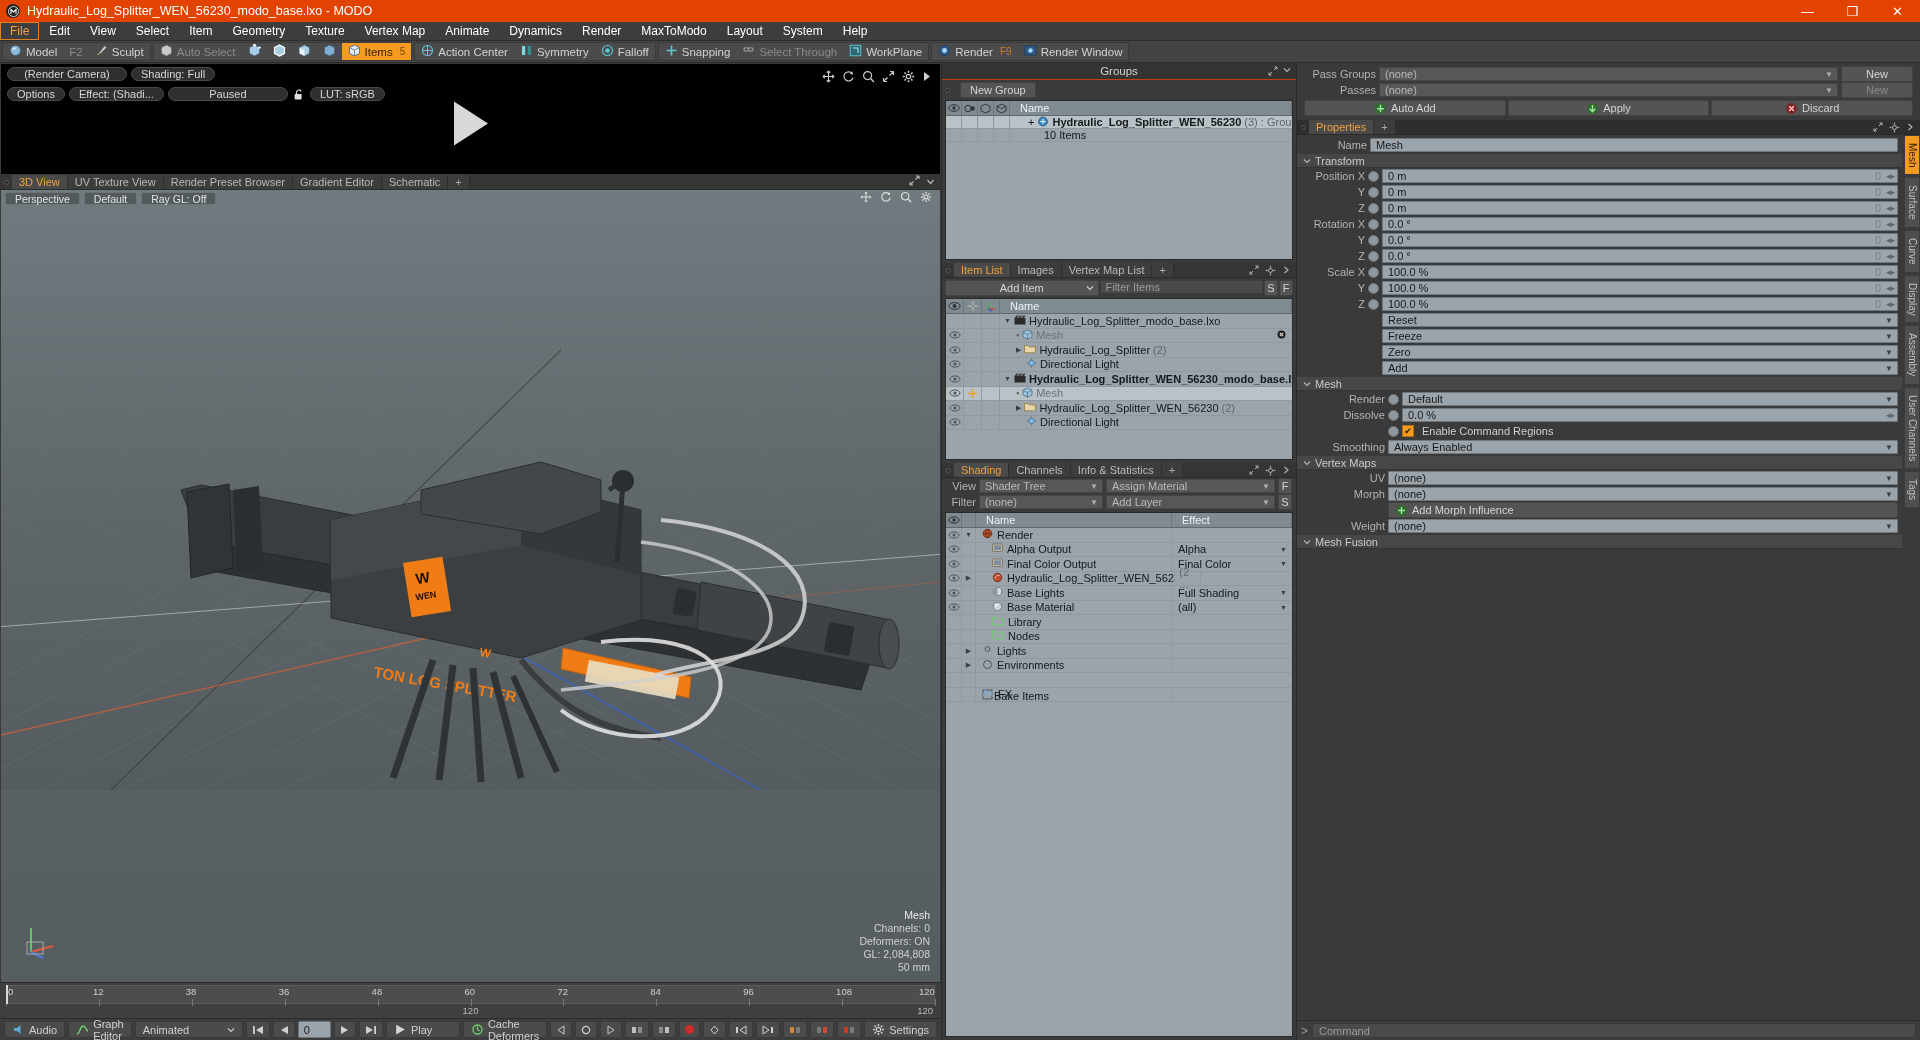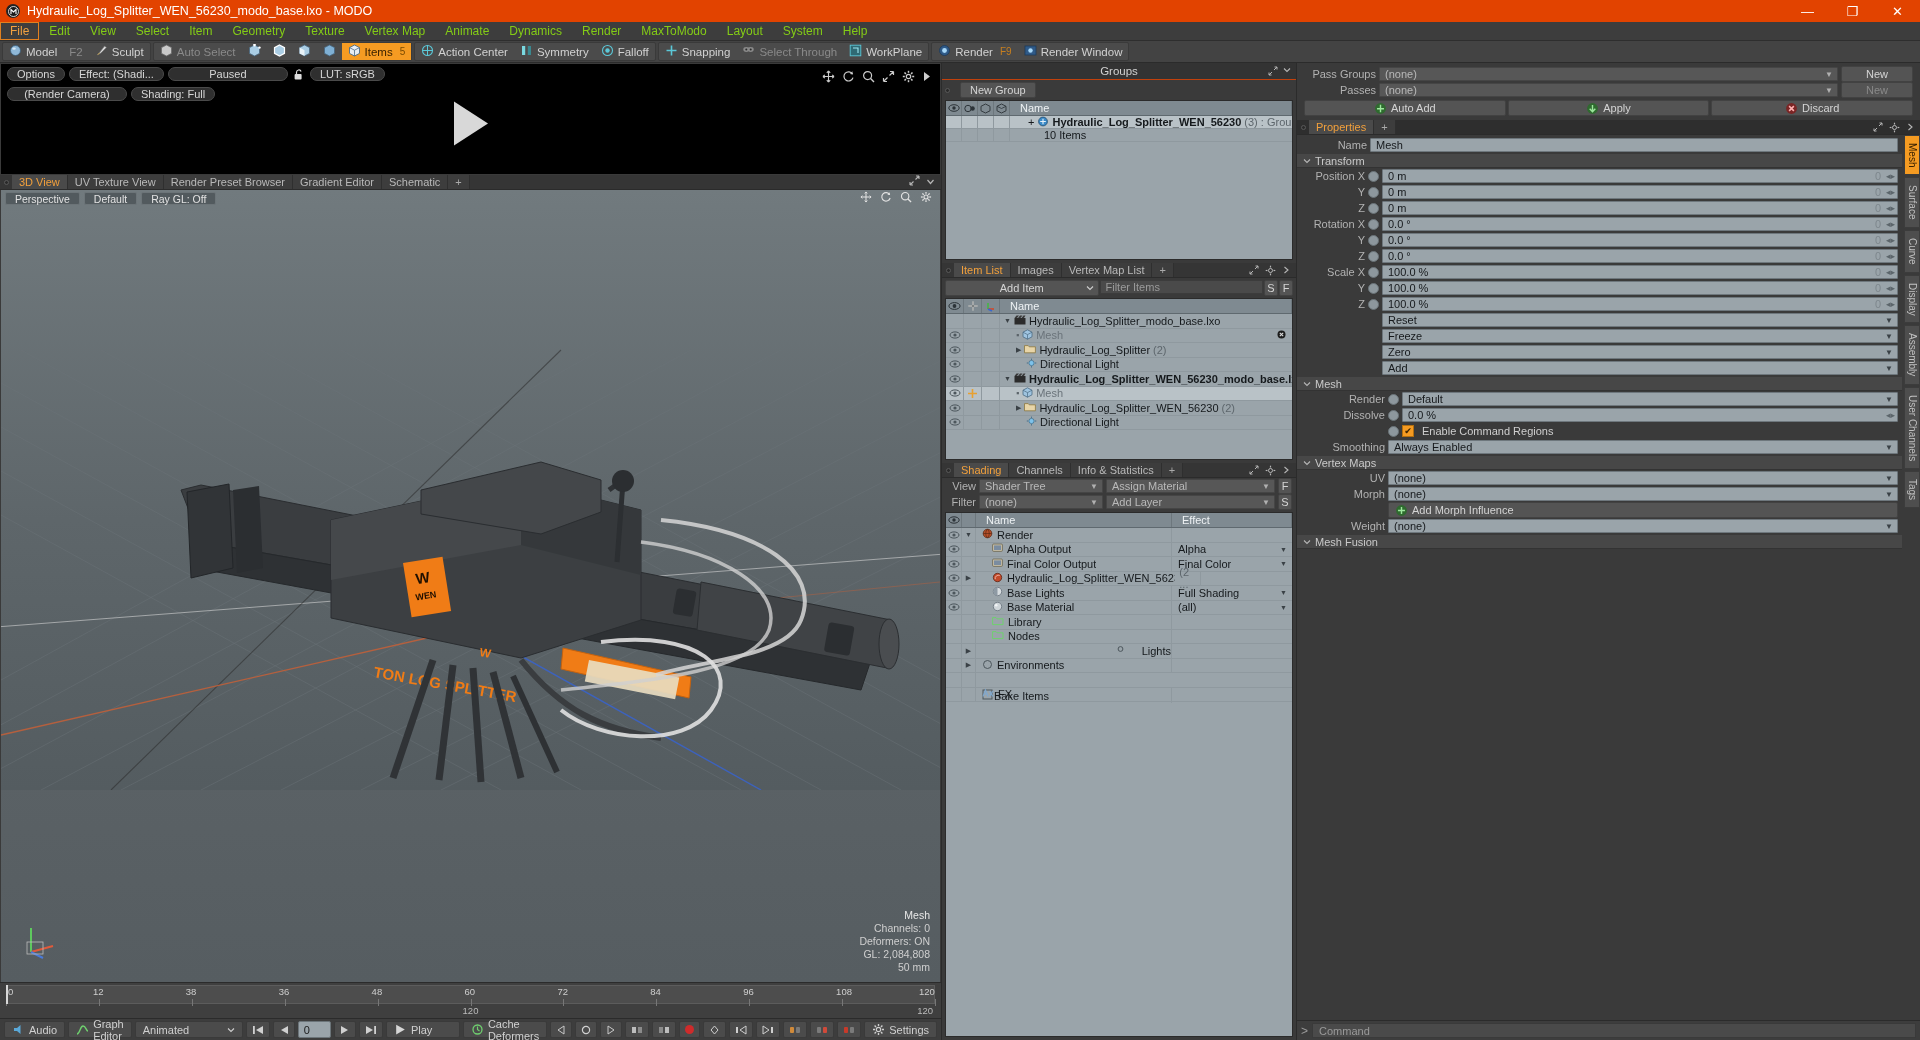--- a/index.html
+++ b/index.html
@@ -14,21 +14,21 @@
     margin-right:7px; display:flex;align-items:center;justify-content:center;
     color:#fff;font-size:9px; }
   #titlebar .wbtns { margin-left:auto; display:flex; height:22px; }
   #titlebar .wbtn { width:45px;height:22px;display:flex;align-items:center;
     justify-content:center;font-size:13px;color:#fff; }
 
   
   #menubar { height:19px; background:#3d3d3d; display:flex; align-items:stretch;
     border-bottom:1px solid #2e2e2e; }
   #menubar .mi { padding:0 10px; display:flex; align-items:center;
-    font-size:12px; color:#84cc16; }
+    font-size:12px; color:#ffffff; }
   #menubar .mi.active { border:1px solid #e08020; color:#f0a040; padding:0 9px; }
 
   
   #toolbar { height:22px; background:#434343; display:flex; align-items:stretch;
     border-bottom:1px solid #2b2b2b; padding:1px 2px; gap:2px; }
   .tbgroup { display:flex; align-items:stretch; background:#4b4b4b;
     border:1px solid #3a3a3a; border-radius:2px; }
   .tbitem { display:flex; align-items:center; gap:4px; padding:0 6px;
     font-size:11.5px; color:#d2d2d2; white-space:nowrap; }
   .tbitem.dim { color:#8a8a8a; }
@@ -336,34 +336,34 @@
       </span>
     </span>
   </div>
 
 <div id="body">
 
   <div id="leftcol">
 
     <div id="renderpane">
       <div class="rp-row">
+        <span class="pill wide">(Render Camera)</span>
+        <span class="pill">Shading: Full</span>
+      </div>
+      <div class="rp-row">
         <span class="pill">Options</span>
         <span class="pill">Effect: (Shadi...</span>
         <span class="pill wide">Paused</span>
         <span class="lockico">
           <svg width="12" height="13" viewBox="0 0 12 13">
               <path d="M3.5 6 V4.2 a2.4 2.4 0 0 1 4.6 -0.8" stroke="#ddd" stroke-width="1.2" fill="none"></path>
               <rect x="1.6" y="6" width="7" height="5.6" rx="1" fill="#ddd"></rect>
             </svg>
         </span>
         <span class="pill">LUT: sRGB</span>
-      </div>
-      <div class="rp-row">
-        <span class="pill wide">(Render Camera)</span>
-        <span class="pill">Shading: Full</span>
       </div>
       <div id="playtri"></div>
       <div id="rp-tools">
         <span><svg width="13" height="13" viewBox="0 0 13 13">
               <path d="M6.5 1 L6.5 12 M1 6.5 L12 6.5" stroke="#ccc" stroke-width="1.1"></path>
               <path d="M6.5 1 L4.8 2.8 M6.5 1 L8.2 2.8 M6.5 12 L4.8 10.2 M6.5 12 L8.2 10.2 M1 6.5 L2.8 4.8 M1 6.5 L2.8 8.2 M12 6.5 L10.2 4.8 M12 6.5 L10.2 8.2" stroke="#ccc" stroke-width="1.1" fill="none"></path>
             </svg></span>
         <span><svg width="13" height="13" viewBox="0 0 13 13">
               <path d="M10.5 4 A4.6 4.6 0 1 0 11 7.6" stroke="#ccc" stroke-width="1.2" fill="none"></path>
               <path d="M10.3 1.3 L10.9 4.4 L8 4.1 Z" fill="#ccc"></path>
@@ -1247,21 +1247,21 @@
               </span>
               <span class="lname" style="padding-left:6px;position:relative;">
                 <span></span>
               </span>
             </div>
             <div class="lrow">
               <span class="lcell" style="width:16px;"></span>
               <span class="lcell" style="width:14px;">
                 <span style="font-size:7px;color:#3a4146;">▶</span>
               </span>
-              <span class="lcell" style="flex:0 0 196px;justify-content:flex-end;padding-left:6px;gap:16px;">
+              <span class="lcell" style="flex:0 0 196px;justify-content:flex-start;padding-left:6px;gap:4px;">
                 <span><svg width="11" height="11" viewBox="0 0 11 11">
                     <circle cx="5.5" cy="5" r="2.4" fill="none" stroke="#4c565c" stroke-width="1"></circle>
                   </svg></span>
                 <span style="white-space:nowrap;overflow:hidden;">Lights</span>
               </span>
               <span class="lname" style="padding-left:6px;position:relative;">
                 <span></span>
                 <span style="position:absolute;right:5px;font-size:7px;color:#3a4146;">▼</span>
               </span>
             </div>

